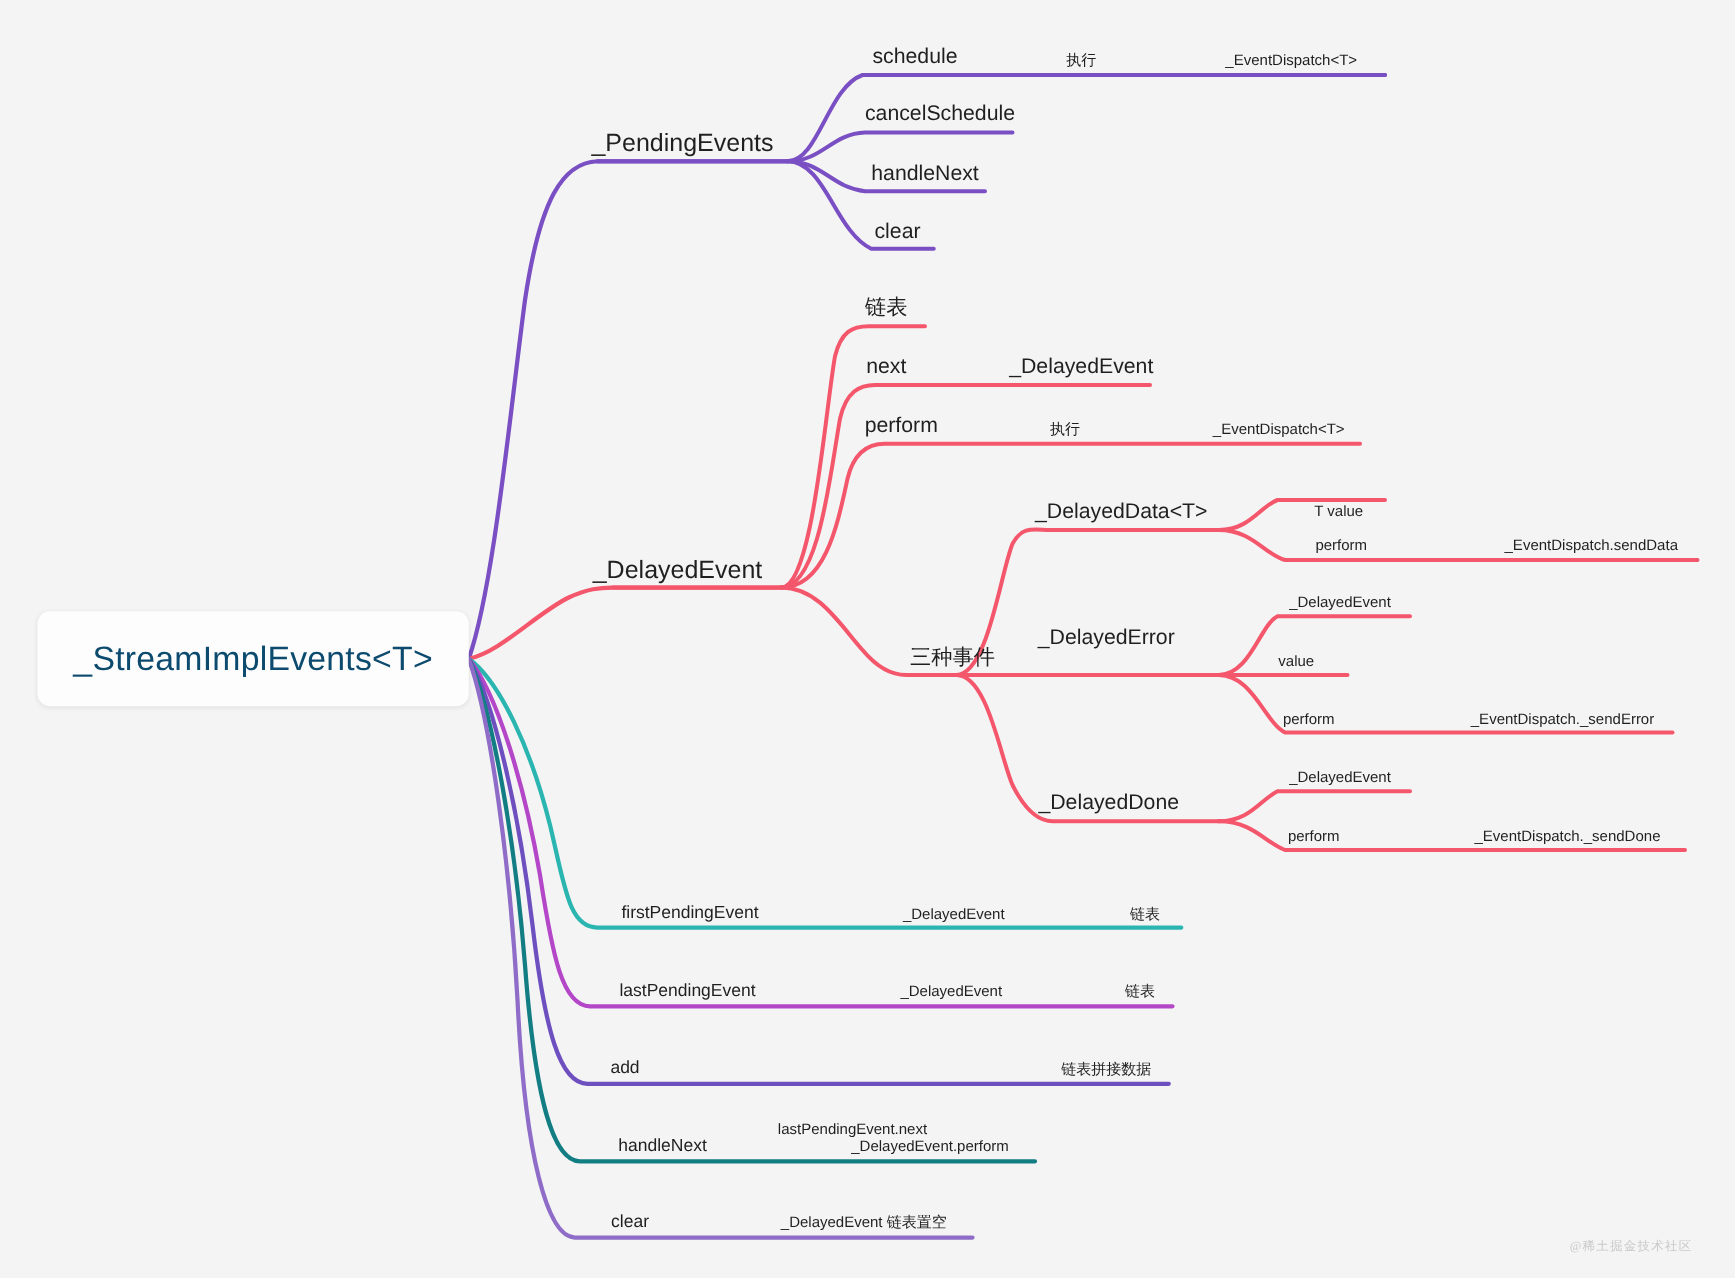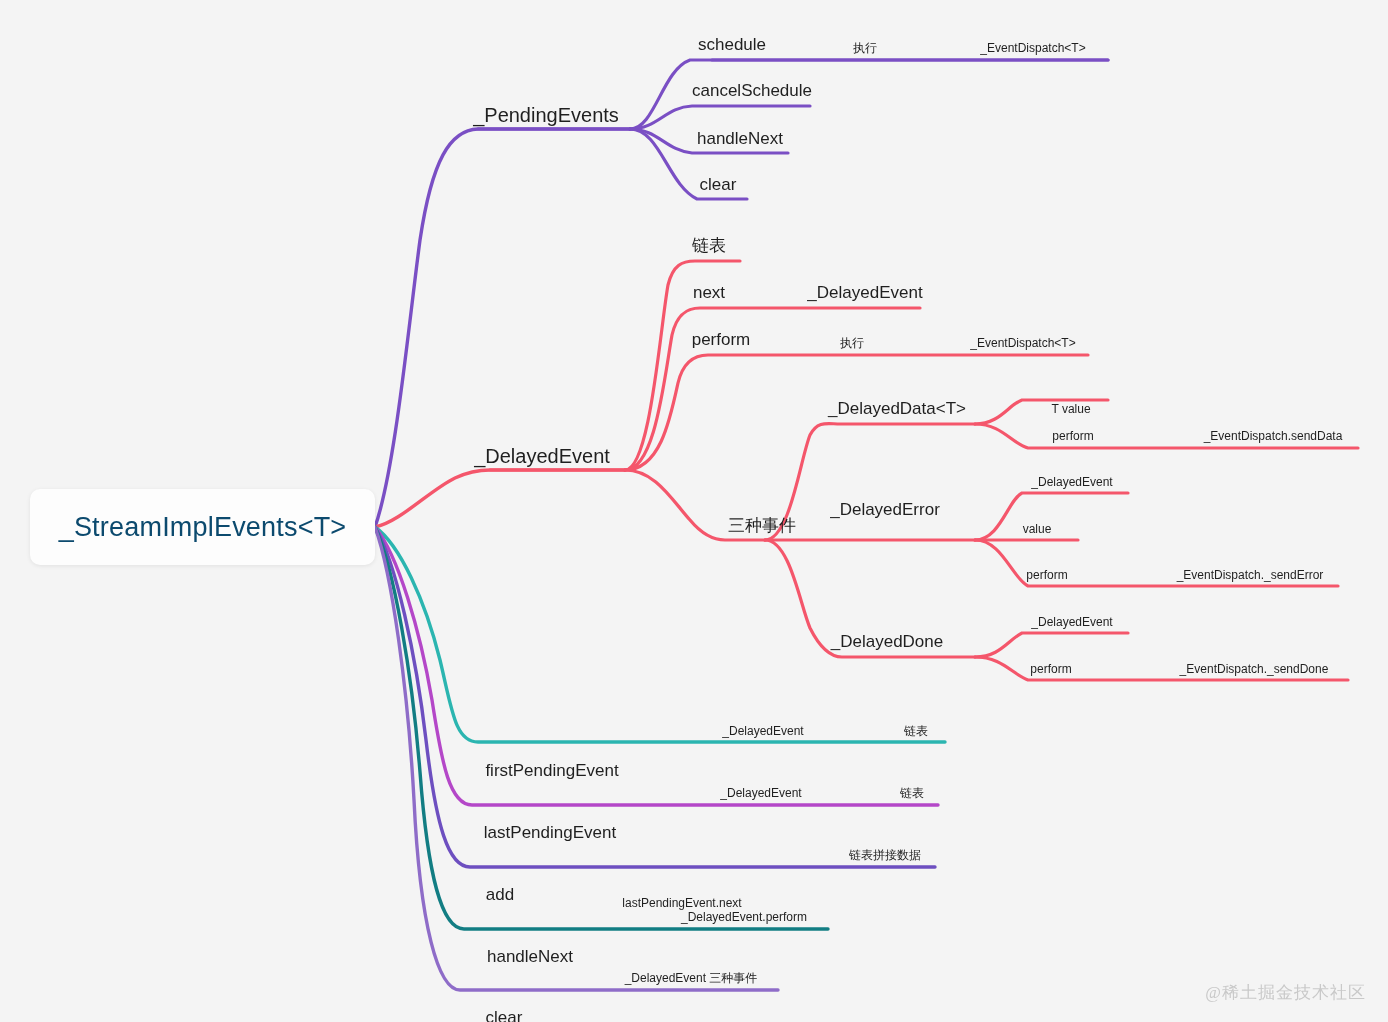--- a/index.html
+++ b/index.html
@@ -42,25 +42,25 @@
   .node-label {
     position: absolute;
     white-space: nowrap;
     color: #1f1f1f;
     transform: translate(-50%, -100%);
     line-height: 1.1;
   }
   .lvl1 { font-size: 20px; }
   .lvl2 { font-size: 17px; }
   .lvl3 { font-size: 12px; }
-  .big  { font-size: 17px; margin-top: 43px; }
+  .big  { font-size: 14px; }
   .watermark {
     position: absolute;
-    right: 22px; bottom: 18px;
-    font-size: 17px;
+    right: 34px; bottom: 18px;
+    font-size: 10px;
     color: #c9c9c9;
     font-family: Liberation Serif, serif;
     letter-spacing: 1px;
   }
 </style>
 </head>
 <body>
 
 <div id="mindmap">
 
@@ -174,17 +174,17 @@
   <div class="node-label lvl3" style="left:912px; top:800px;">链表</div>
 
   <div class="node-label big" style="left:500px; top:862px;">add</div>
   <div class="node-label lvl3" style="left:682px; top:862px;margin-top:48px;">lastPendingEvent.next</div>
   <div class="node-label lvl3" style="left:885px; top:862px;">链表拼接数据</div>
 
   <div class="node-label big" style="left:530px; top:924px;">handleNext</div>
   <div class="node-label lvl3" style="left:744px; top:924px;">_DelayedEvent.perform</div>
 
   <div class="node-label big" style="left:504px; top:985px;">clear</div>
-  <div class="node-label lvl3" style="left:691px; top:985px;">_DelayedEvent 三种事件</div>
+  <div class="node-label lvl3" style="left:691px; top:985px;">_DelayedEvent 链表置空</div>
 
   <div class="watermark">@稀土掘金技术社区</div>
 
 </div>
 
 </body></html>

